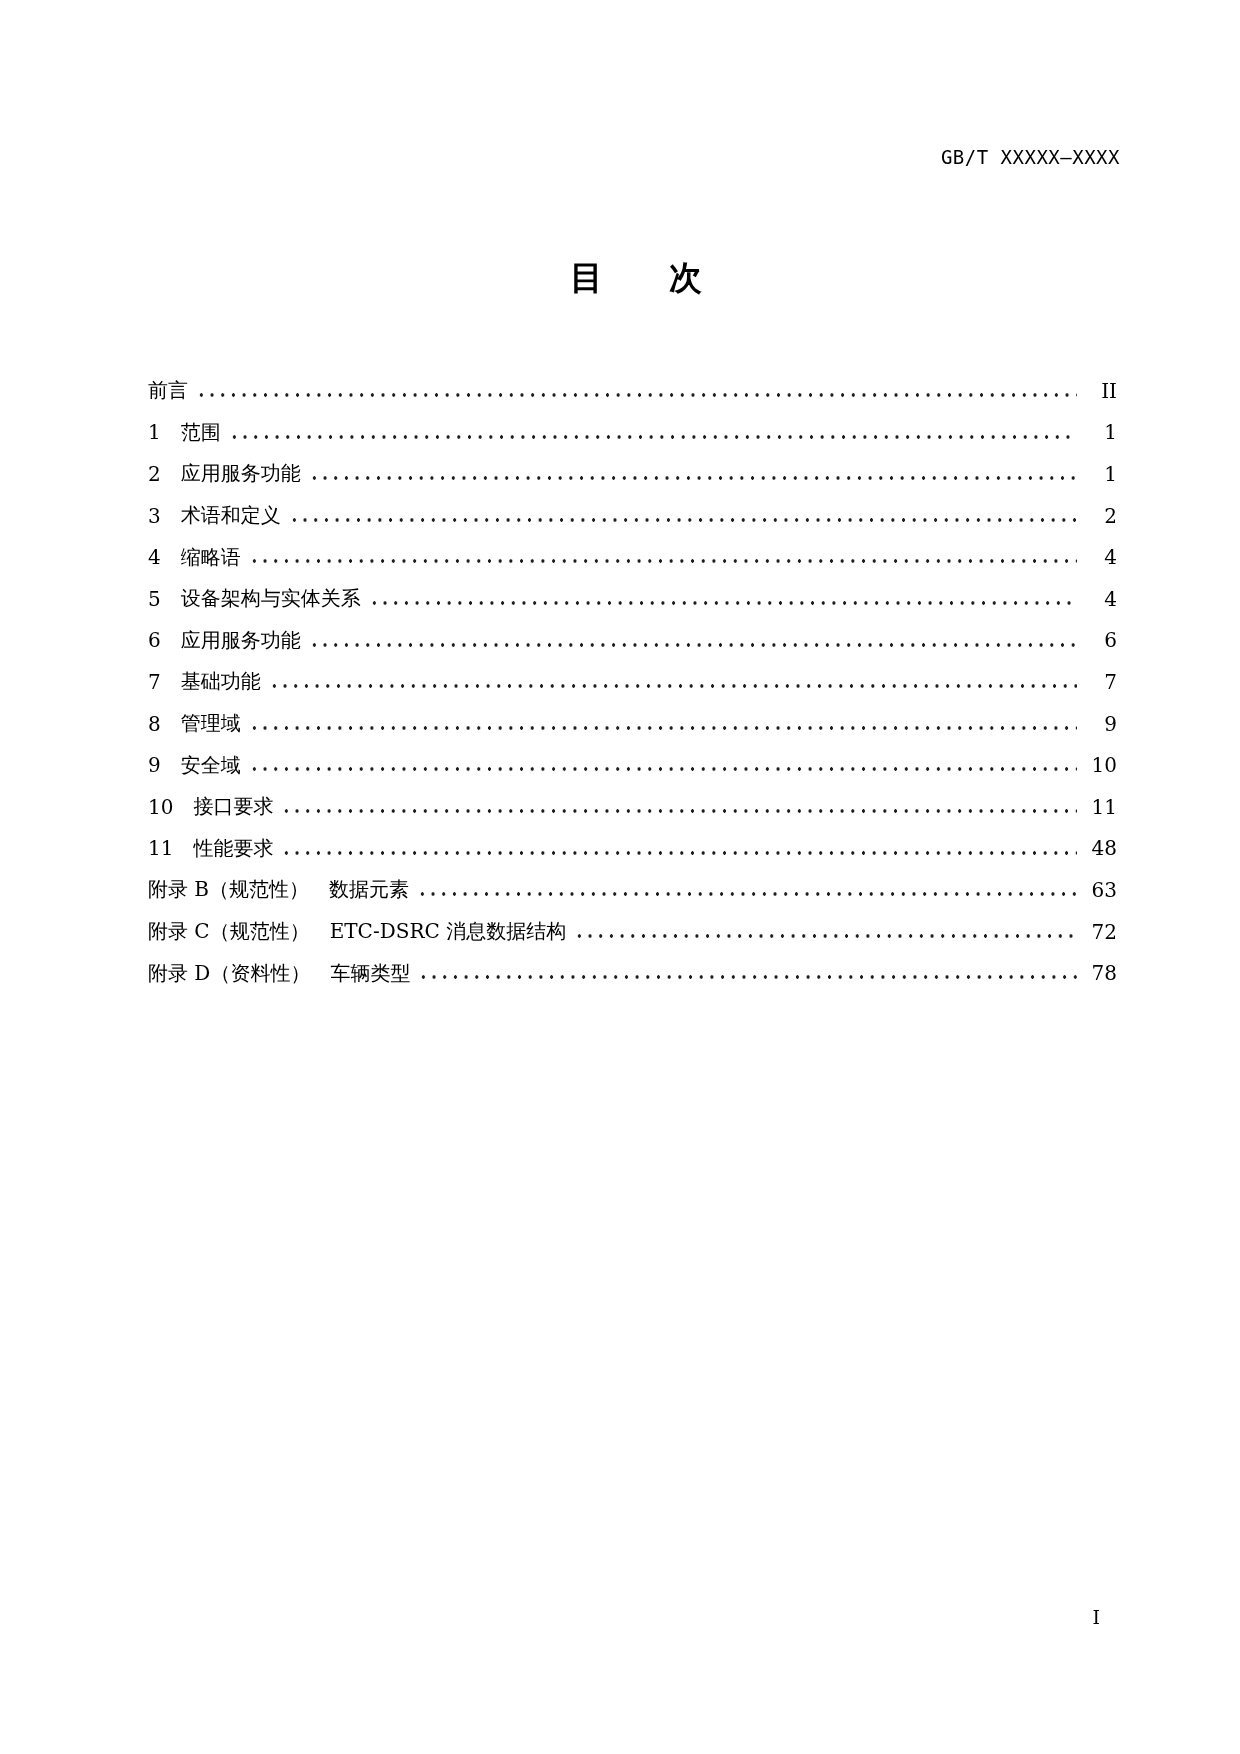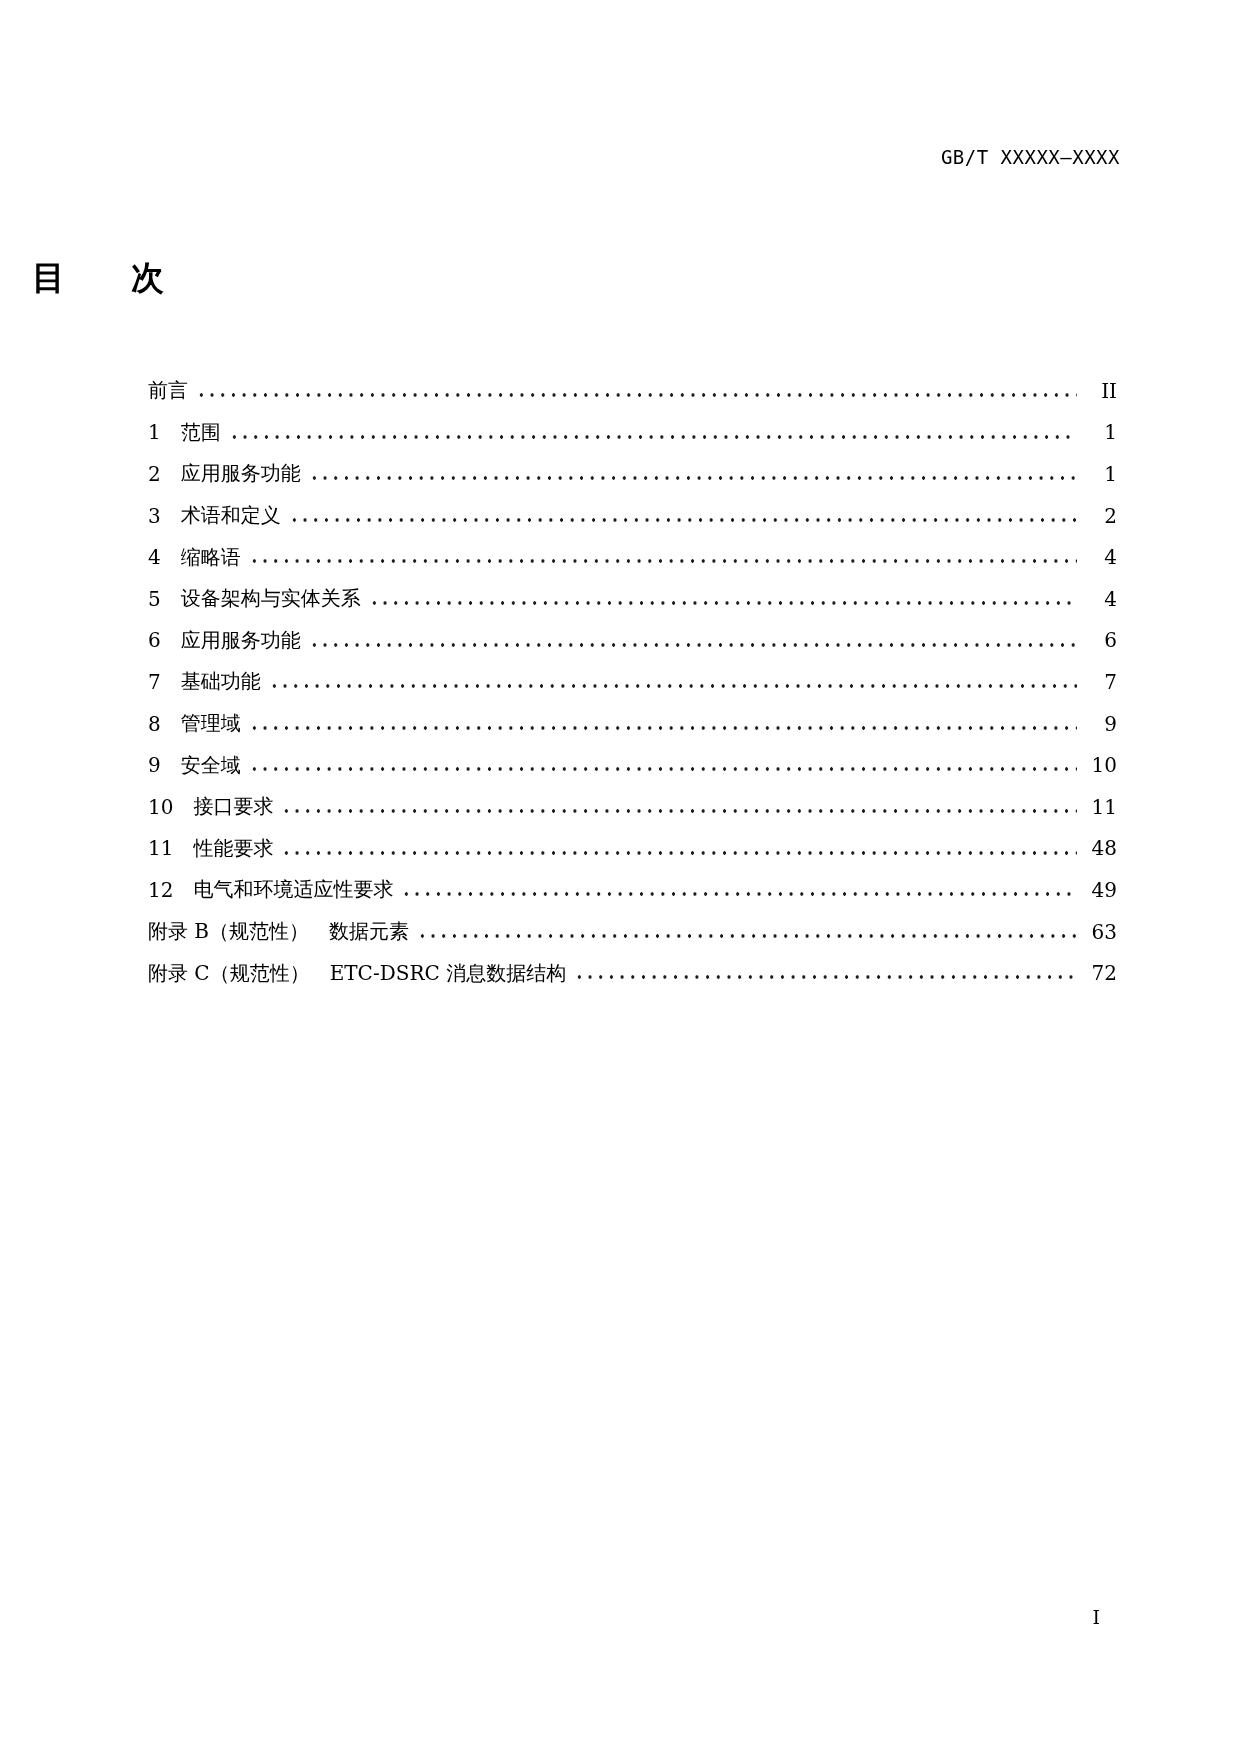--- a/index.html
+++ b/index.html
@@ -26,21 +26,21 @@
     letter-spacing: 0.5px;
     white-space: pre;
   }
   .page-title {
     position: absolute;
     top: 256px;
     left: 0;
     width: 100%;
     box-sizing: border-box;
     padding-left: 32px;
-    text-align: left;
+    text-align: center;
     font-size: 33px;
     font-weight: bold;
     white-space: pre;
     font-family: "DejaVu Serif", serif;
   }
   .toc {
     position: absolute;
     left: 148px;
     top: 370px;
     width: 969px;
@@ -170,41 +170,41 @@
     <span class="toc-page">11</span>
   </div>
 
   <div class="toc-row">
     <span class="toc-num">11</span>
     <span class="toc-label">性能要求</span>
     <span class="dot-leader"></span>
     <span class="toc-page">48</span>
   </div>
 
-  <div class="toc-row">
-    <span class="toc-num">12</span>
-    <span class="toc-label">电气和环境适应性要求</span>
-    <span class="dot-leader"></span>
-    <span class="toc-page">49</span>
-  </div>
 
 
 
   <div class="toc-row">
     <span class="toc-num">附录 B（规范性）</span>
     <span class="toc-label">数据元素</span>
     <span class="dot-leader"></span>
     <span class="toc-page">63</span>
   </div>
 
   <div class="toc-row">
     <span class="toc-num">附录 C（规范性）</span>
     <span class="toc-label">ETC-DSRC 消息数据结构</span>
     <span class="dot-leader"></span>
     <span class="toc-page">72</span>
   </div>
 
+  <div class="toc-row">
+    <span class="toc-num">附录 D（资料性）</span>
+    <span class="toc-label">车辆类型</span>
+    <span class="dot-leader"></span>
+    <span class="toc-page">78</span>
+  </div>
 
 </div>
 
   <div class="folio">I</div>
 
 </div>
 
 </body></html>

